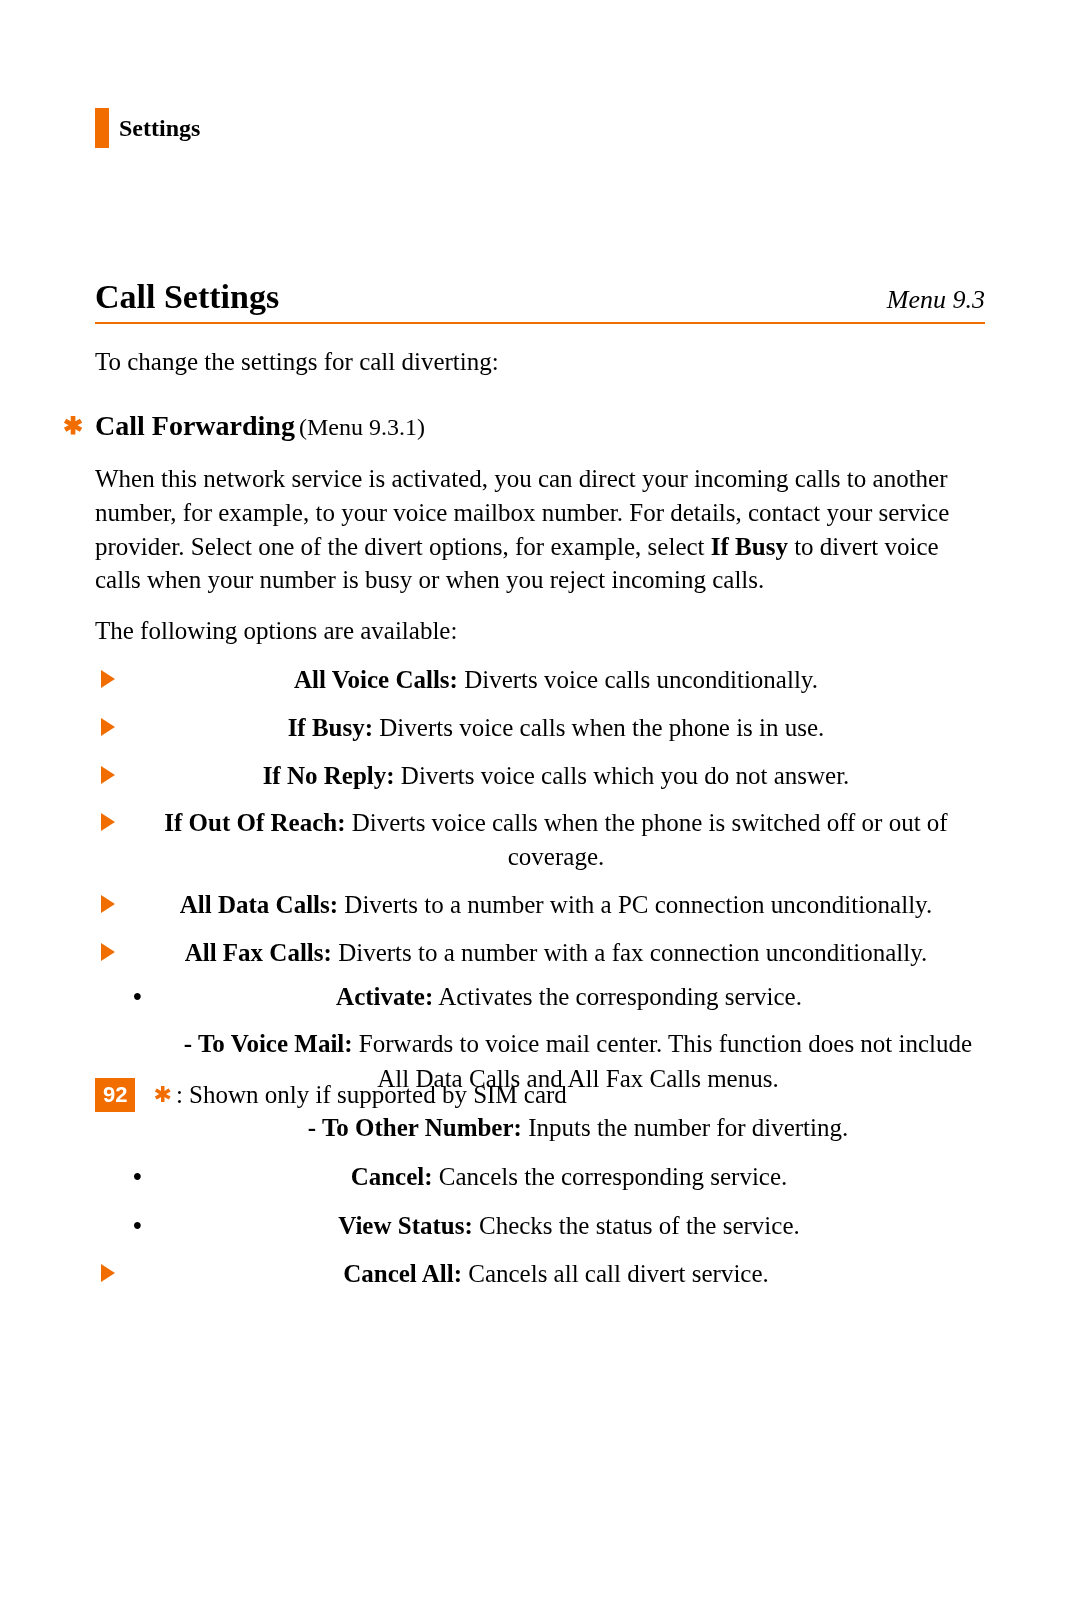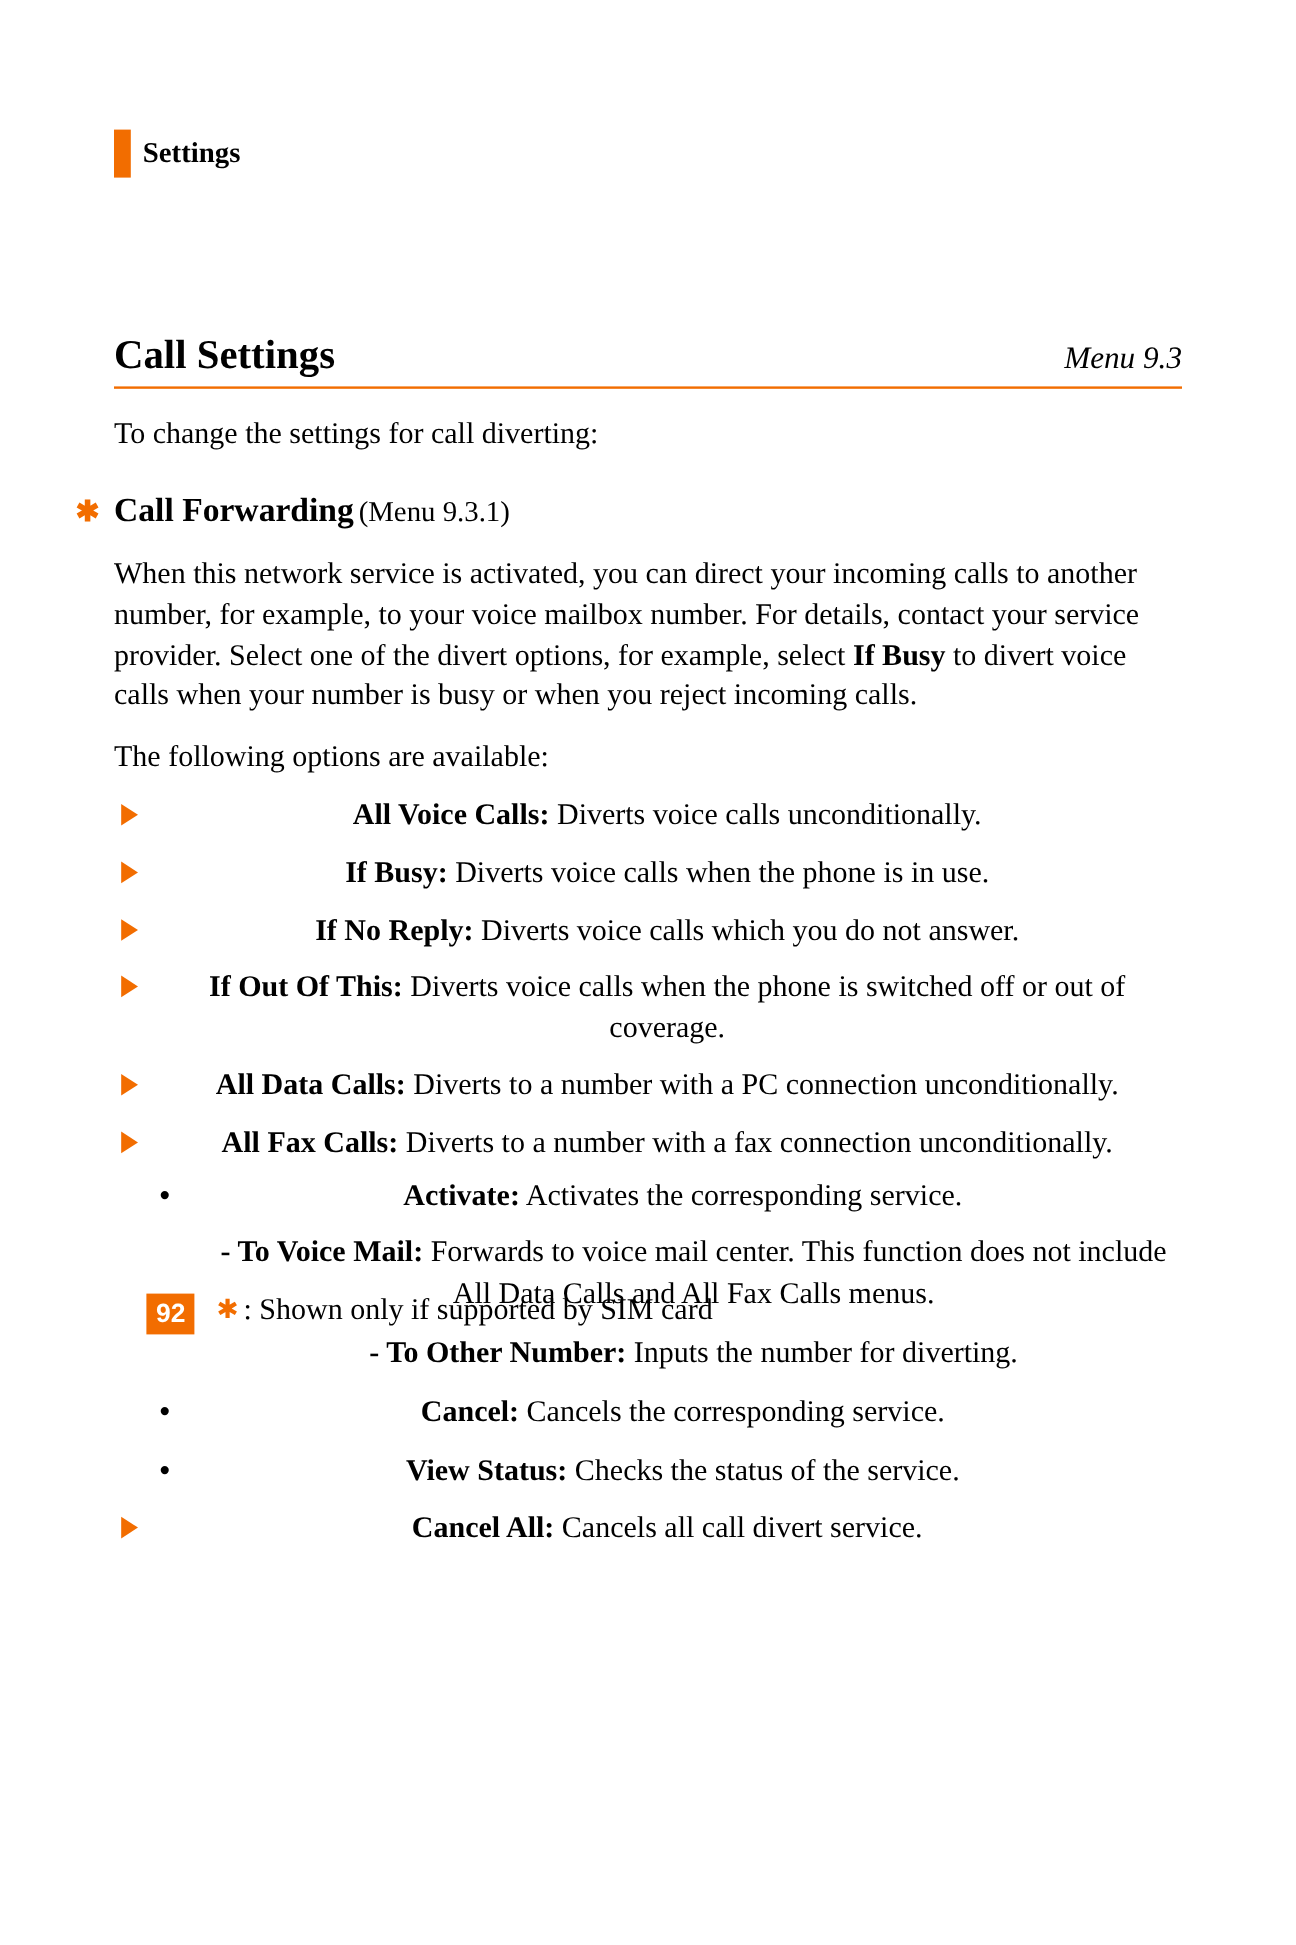--- a/index.html
+++ b/index.html
@@ -135,21 +135,21 @@
     margin-bottom: 14px;
     position: relative;
     padding-left: 0;
   }
   .dash-list .dash { font-weight: bold; }
   .footer {
     position: absolute;
     left: 95px;
     bottom: 44px;
     display: flex;
-    margin-left: 27px;
+    align-items: center;
   }
   .page-num {
     background: #f26d00;
     color: #fff;
     font-size: 22px;
     font-weight: bold;
     padding: 4px 8px;
     margin-right: 18px;
     font-family: Arial, sans-serif;
   }
@@ -189,21 +189,21 @@
   <div class="para">
     <span>When this network service is activated, you can direct your incoming calls to another number, for example, to your voice mailbox number. For details, contact your service provider. Select one of the divert options, for example, select </span><span class="bold">If Busy</span><span> to divert voice calls when your number is busy or when you reject incoming calls.</span>
   </div>
 
   <div class="options-intro">The following options are available:</div>
 
   <ul class="opt-list">
     <li><span class="tri"></span><span class="bold">All Voice Calls:</span><span> Diverts voice calls unconditionally.</span></li>
     <li><span class="tri"></span><span class="bold">If Busy:</span><span> Diverts voice calls when the phone is in use.</span></li>
     <li><span class="tri"></span><span class="bold">If No Reply:</span><span> Diverts voice calls which you do not answer.</span></li>
-    <li><span class="tri"></span><span class="bold">If Out Of This:</span><span> Diverts voice calls when the phone is switched off or out of coverage.</span></li>
+    <li><span class="tri"></span><span class="bold">If Out Of Reach:</span><span> Diverts voice calls when the phone is switched off or out of coverage.</span></li>
     <li><span class="tri"></span><span class="bold">All Data Calls:</span><span> Diverts to a number with a PC connection unconditionally.</span></li>
     <li><span class="tri"></span><span class="bold">All Fax Calls:</span><span> Diverts to a number with a fax connection unconditionally.</span>
       <ul class="bullet-list">
         <li><span class="dot">•</span><span class="bold">Activate:</span><span> Activates the corresponding service.</span>
           <ul class="dash-list">
             <li><span class="dash bold">- </span><span class="bold">To Voice Mail:</span><span> Forwards to voice mail center. This function does not include All Data Calls and All Fax Calls menus.</span></li>
             <li><span class="dash bold">- </span><span class="bold">To Other Number:</span><span> Inputs the number for diverting.</span></li>
           </ul>
         </li>
         <li><span class="dot">•</span><span class="bold">Cancel:</span><span> Cancels the corresponding service.</span></li>

